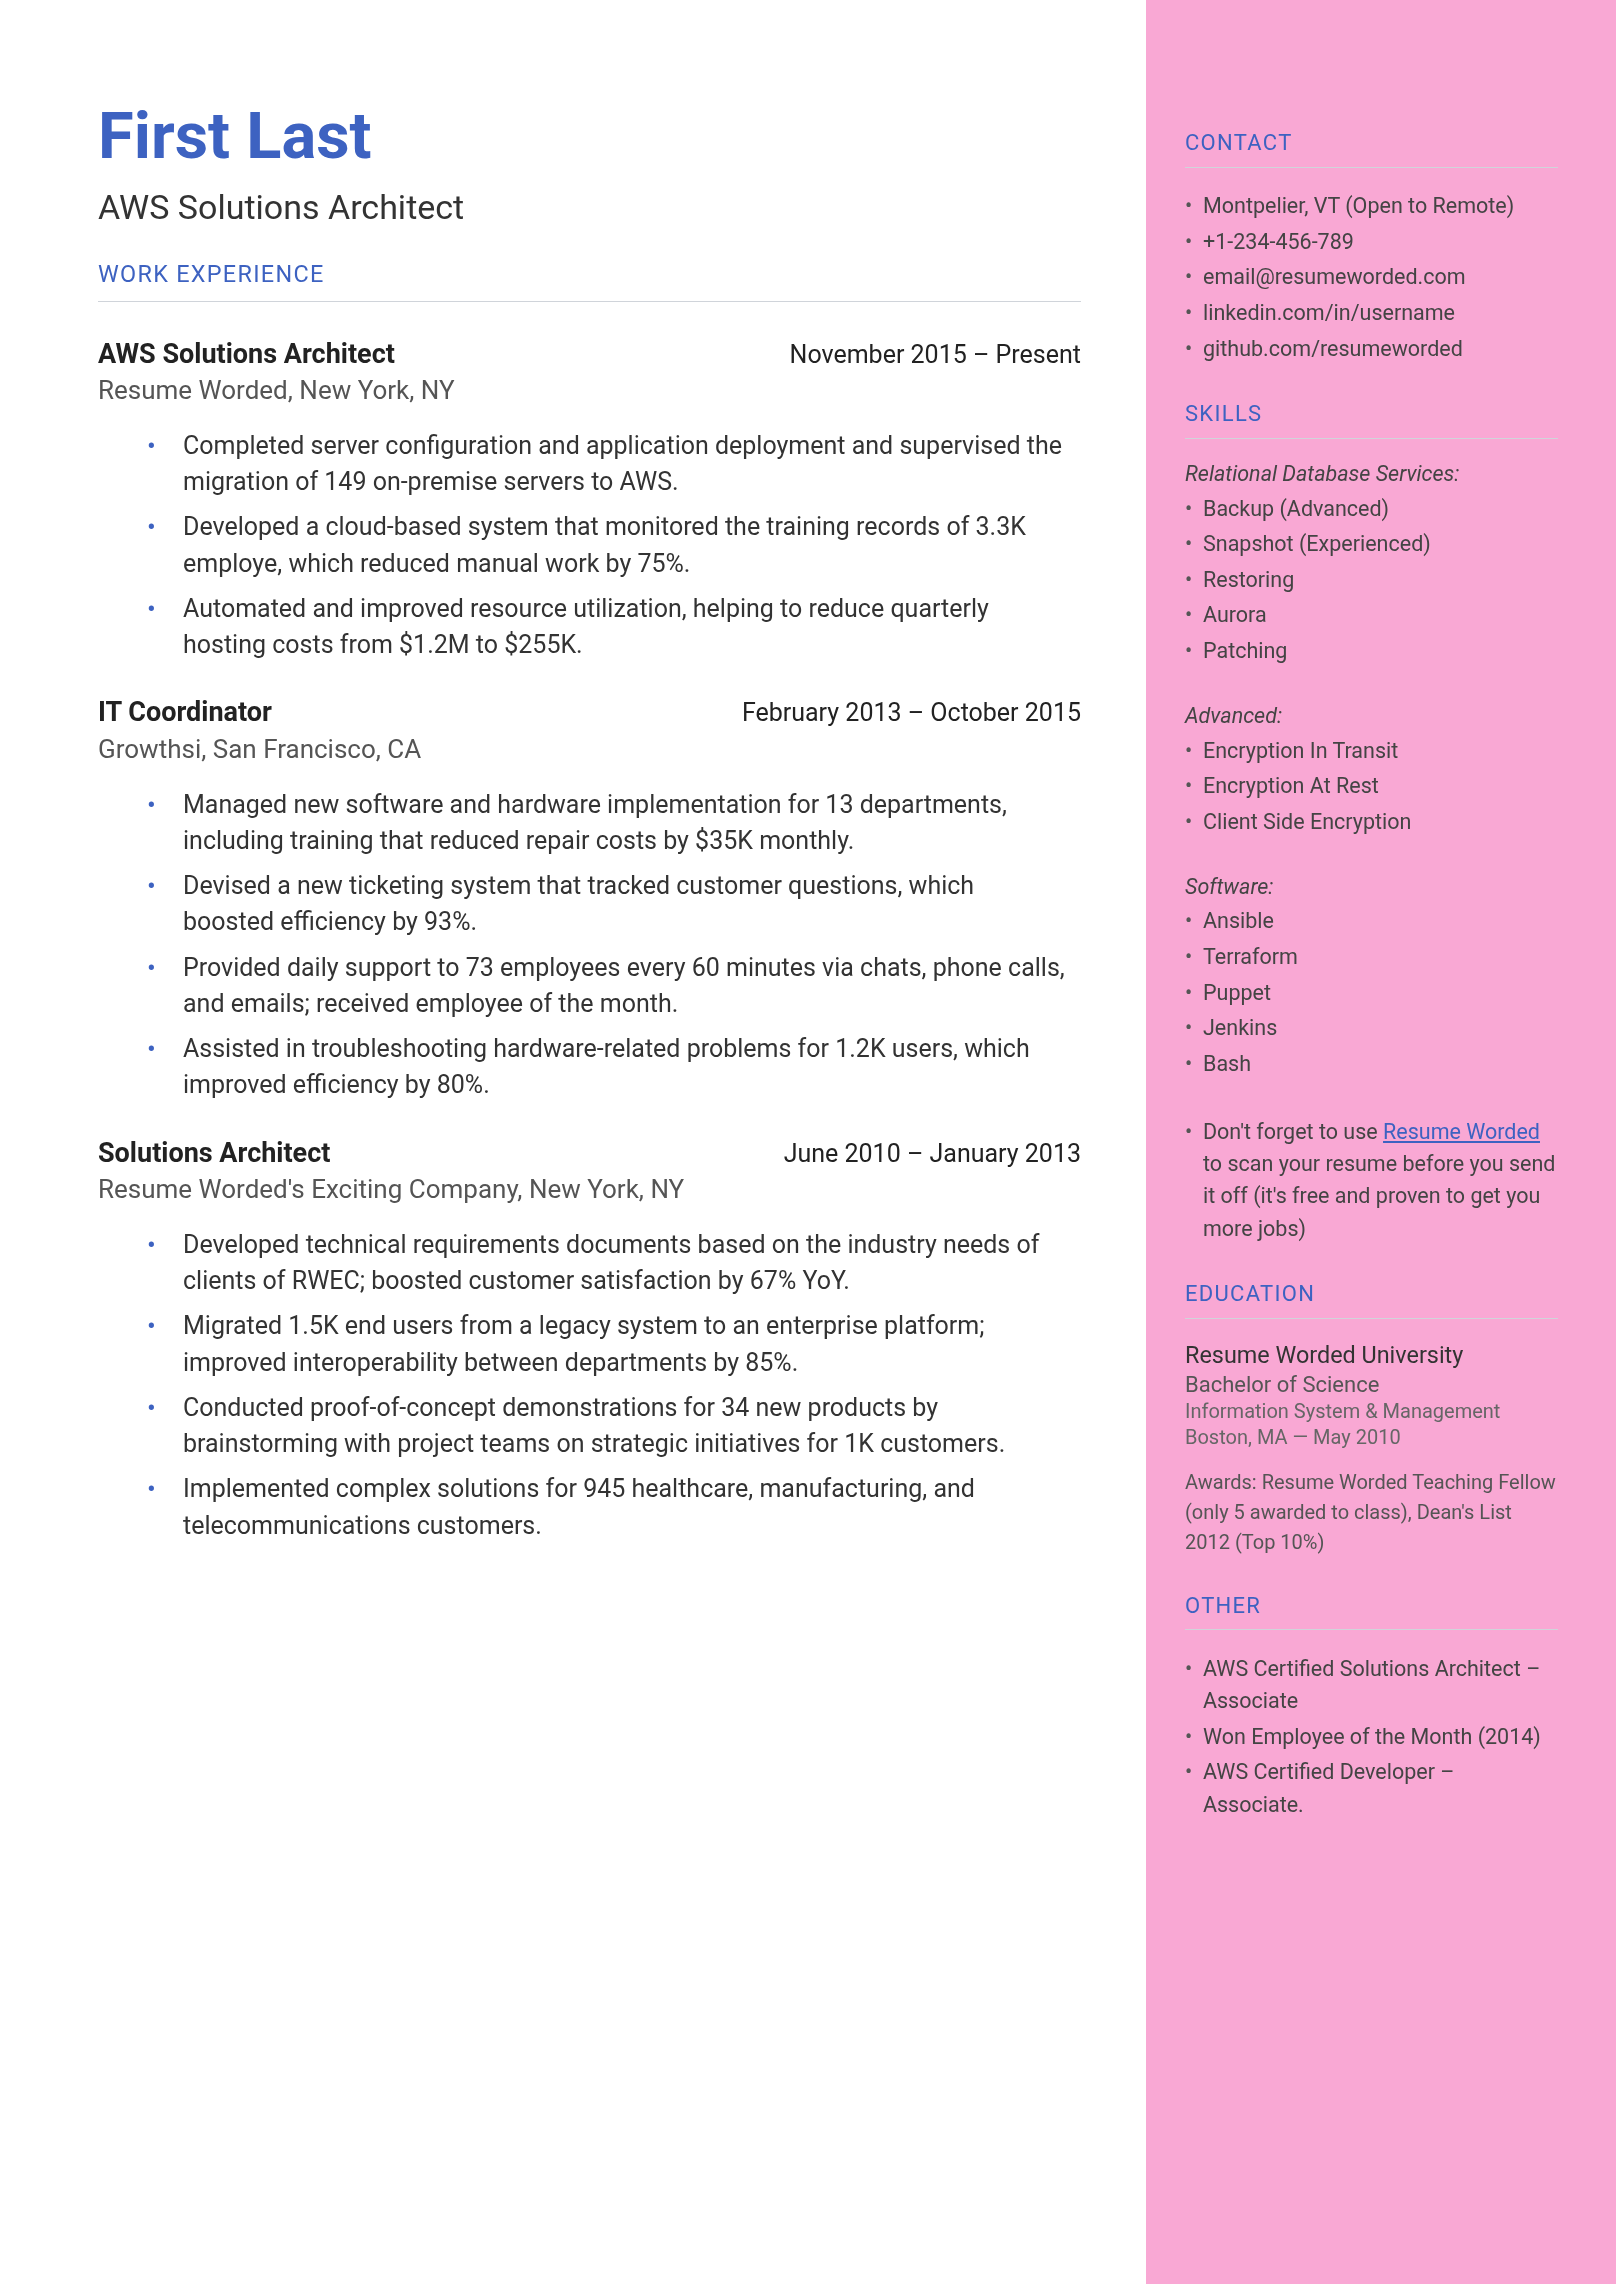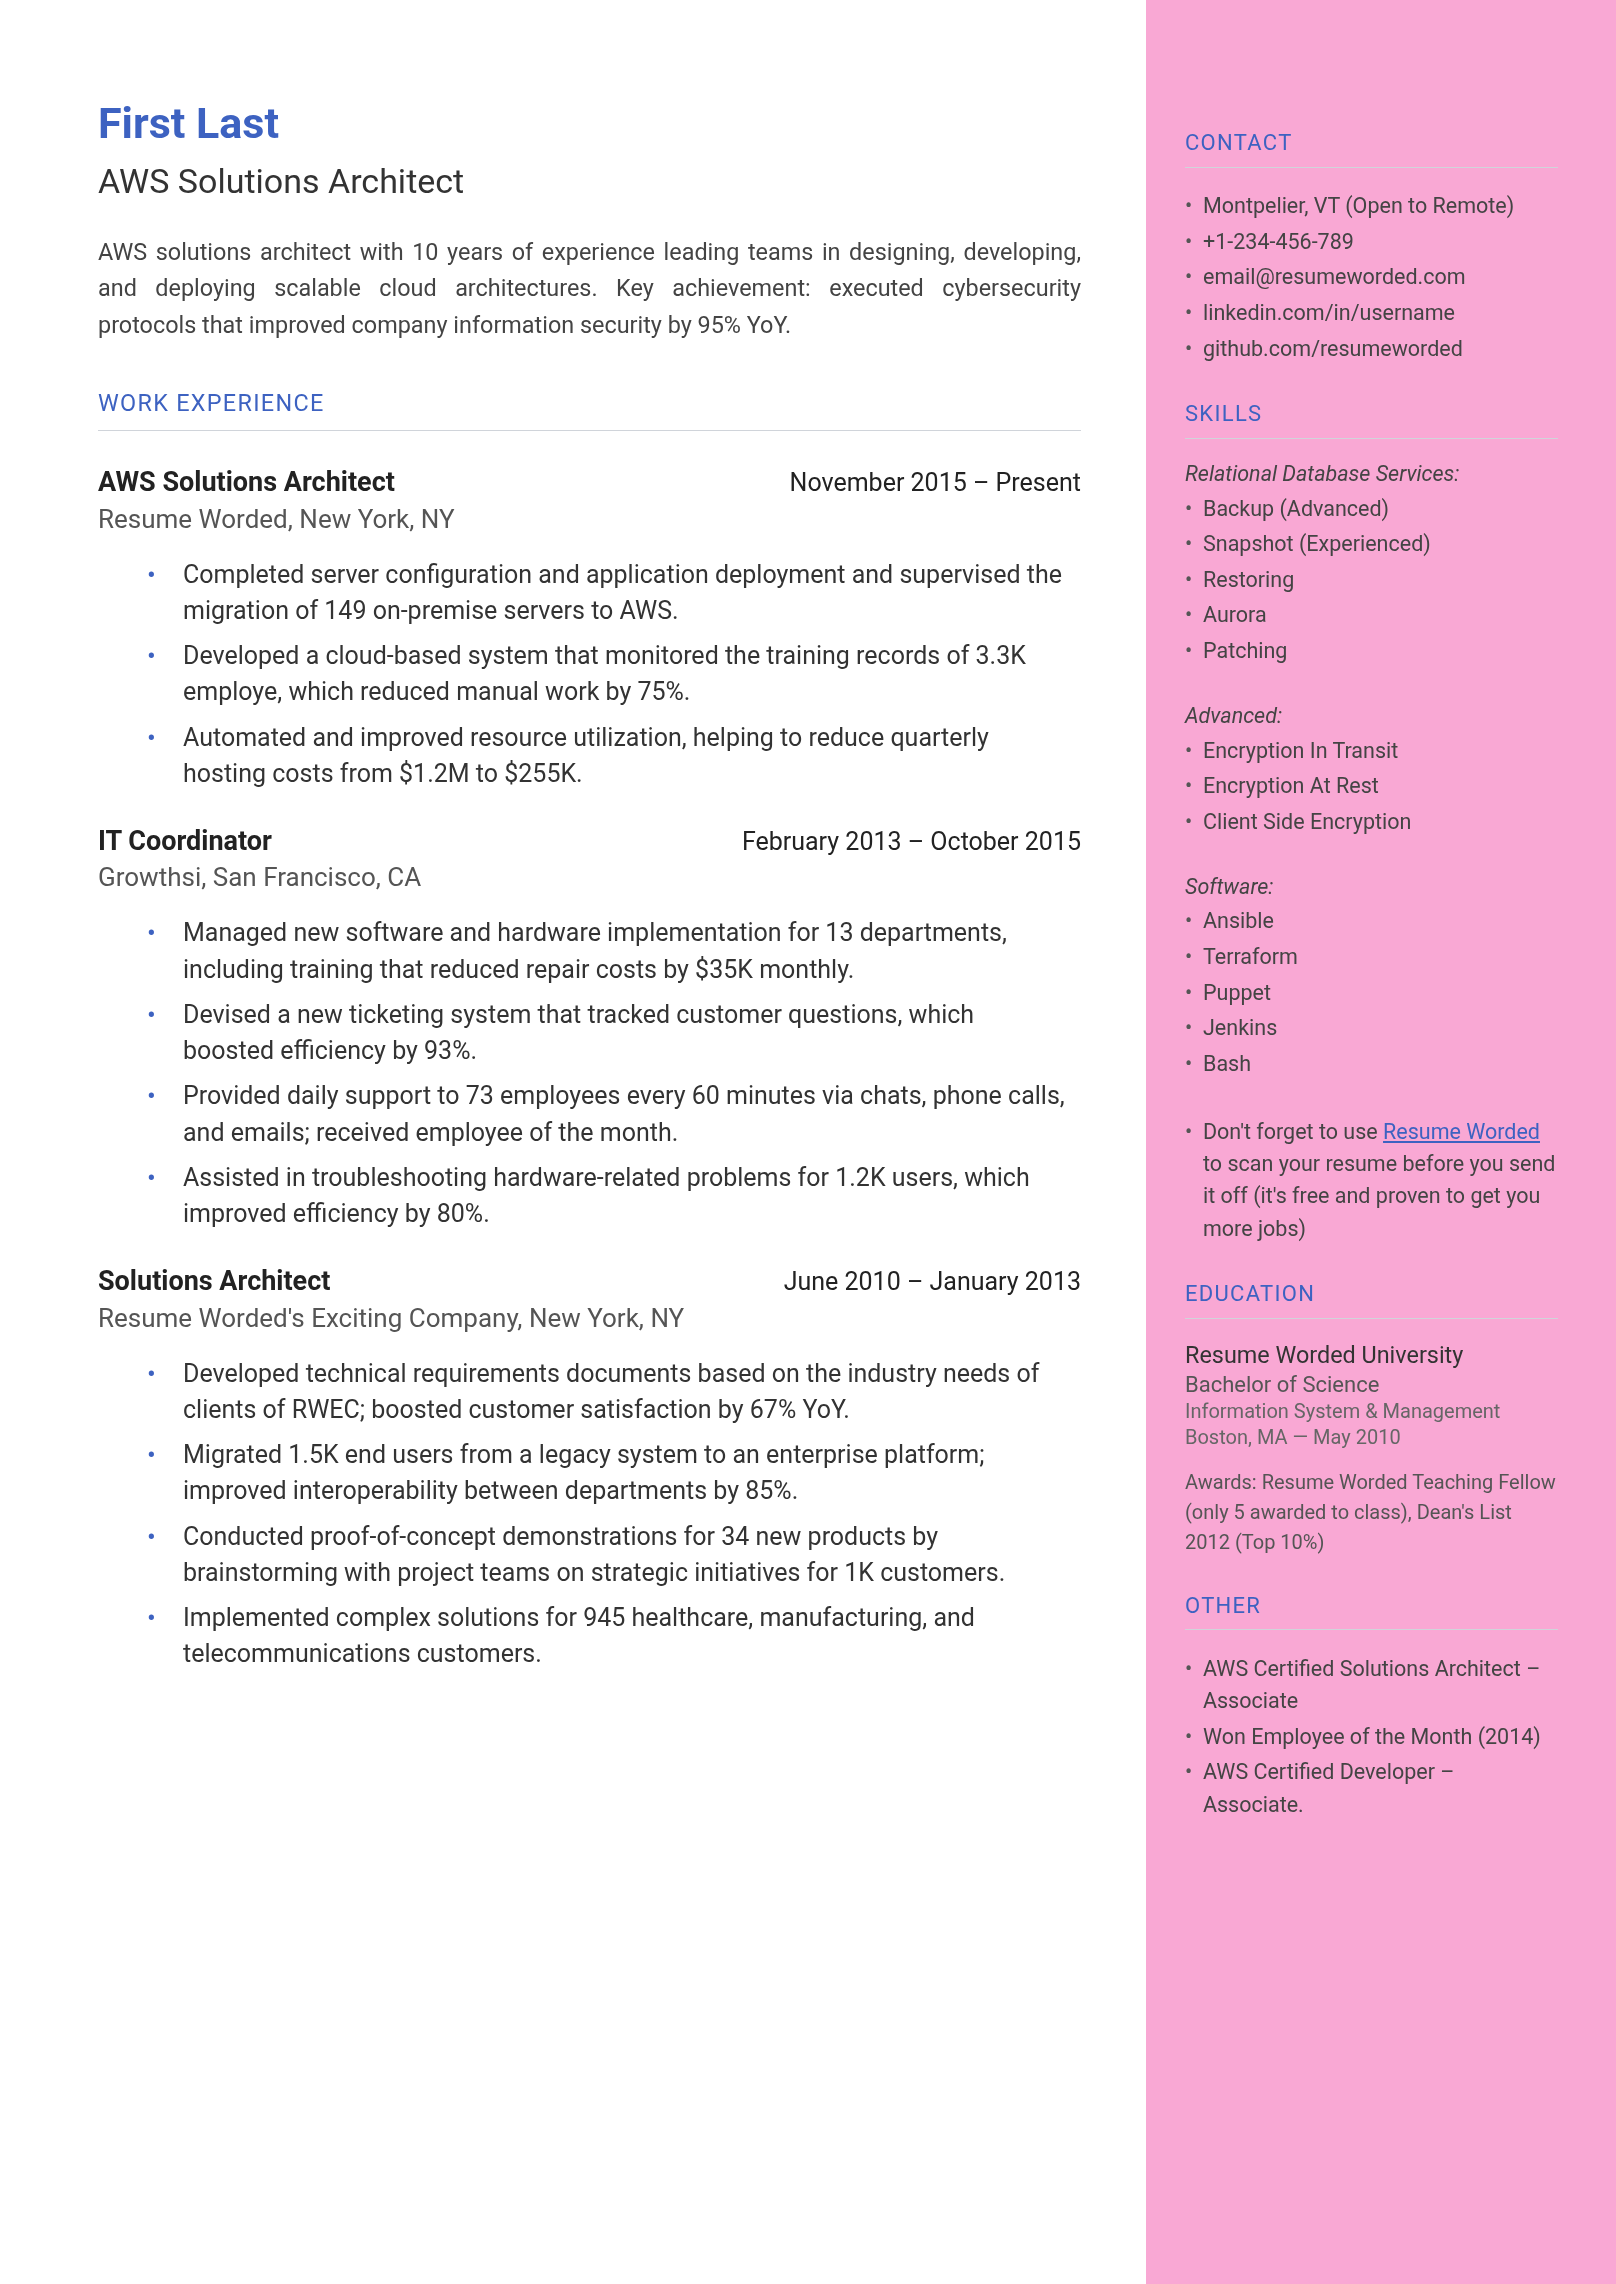--- a/index.html
+++ b/index.html
@@ -14,21 +14,21 @@
 .main {
   width: 1146px;
   padding: 98px 65px 65px 98px;
 }
 .sidebar {
   width: 471px;
   background: #f9a8d4;
   padding: 130px 59px 65px 39px;
 }
 .name {
-  font-size: 43px;
+  font-size: 65px;
   font-weight: 700;
   color: #3d62c1;
   margin-bottom: 13px;
 }
 .title {
   font-size: 34px;
   font-weight: 400;
   color: #333;
   margin-bottom: 33px;
 }
@@ -196,21 +196,20 @@
   left: 0;
   color: #555;
 }
 </style>
 </head>
 <body>
 
 <div class="main">
   <h1 class="name">First Last</h1>
   <div class="title">AWS Solutions Architect</div>
-  <p class="summary">AWS solutions architect with 10 years of experience leading teams in designing, developing, and deploying scalable cloud architectures. Key achievement: executed cybersecurity protocols that improved company information security by 95% YoY.</p>
 
   <div class="section-heading">WORK EXPERIENCE</div>
   <hr class="rule">
 
   <div id="jobs">
       <div class="job">
     <div class="job-header">
       <div class="job-title">AWS Solutions Architect</div>
       <div class="job-dates">November 2015 – Present</div>
     </div>

